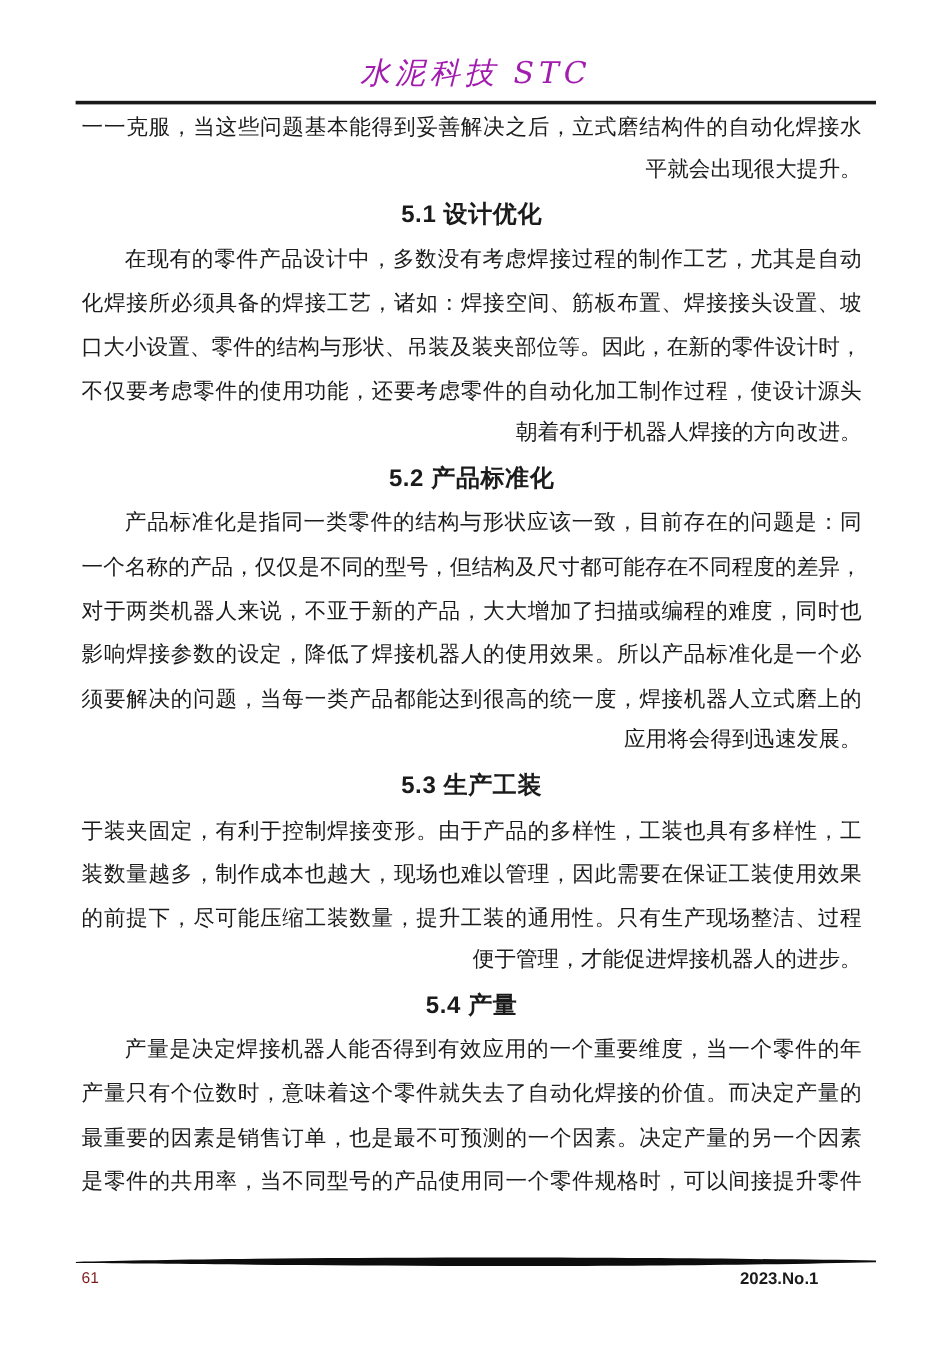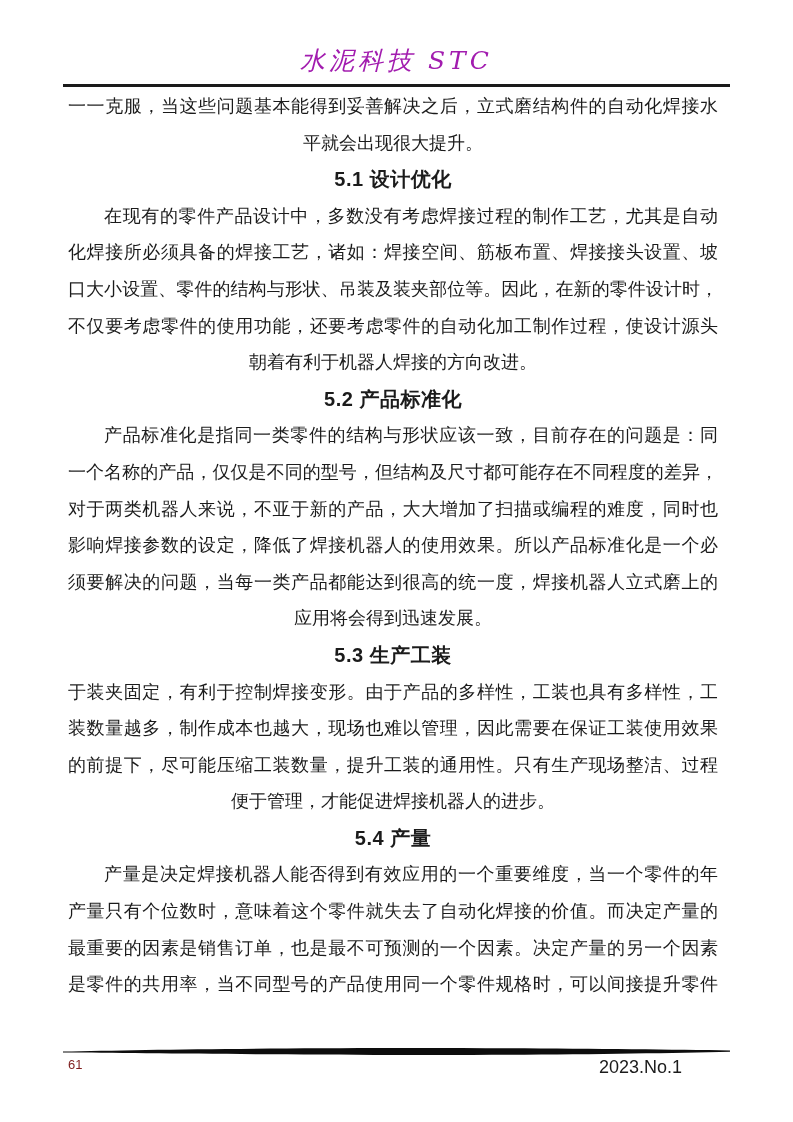--- a/index.html
+++ b/index.html
@@ -50,21 +50,22 @@
     color: #1b1b1b;
     white-space: nowrap;
     overflow: hidden;
   }
   .jl {               
     white-space: normal;
     text-align: justify;
     text-align-last: justify;
   }
   .el {               
-    text-align: center;
+    text-align: right;
+    font-family: Liberation Mono, monospace;
   }
   .indent { text-indent: 36px; }
   .hd {               
     font-family: "Liberation Sans", sans-serif;
     font-weight: bold;
     font-size: 20px;
     text-align: center;
     letter-spacing: 0.5px;
   }
 
@@ -83,23 +84,24 @@
     width: 650px;
     text-align: left;
     font-size: 13px;
     font-family: "Liberation Sans", sans-serif;
     color: #7f1d1d;
   }
   .issue-number {
     position: absolute;
     top: 1057px;
     right: 111px;
-    font-size: 18px;
+    font-size: 14px;
     font-family: "Liberation Sans", sans-serif;
     color: #1b1b1b;
+    font-weight: bold;
   }
 </style>
 </head>
 <body>
 
 <div class="page">
 
   <div class="journal-title">水泥科技 STC</div>
   <div class="header-rule"></div>
 

